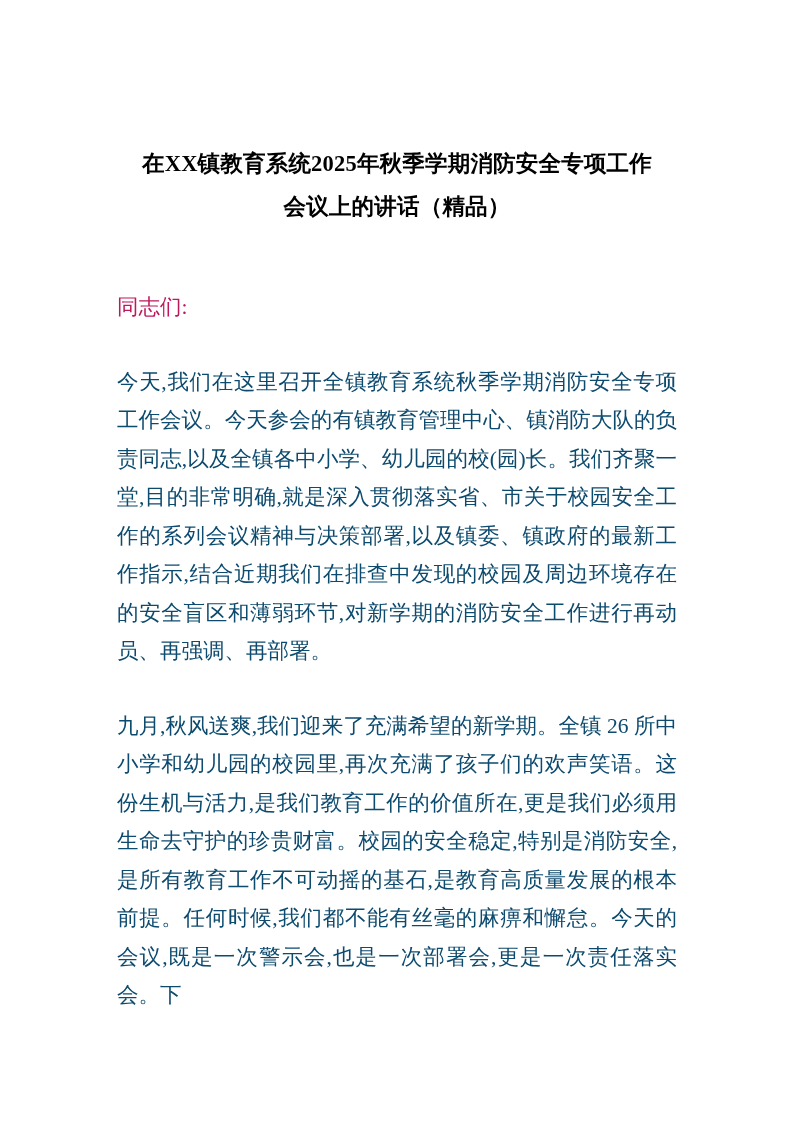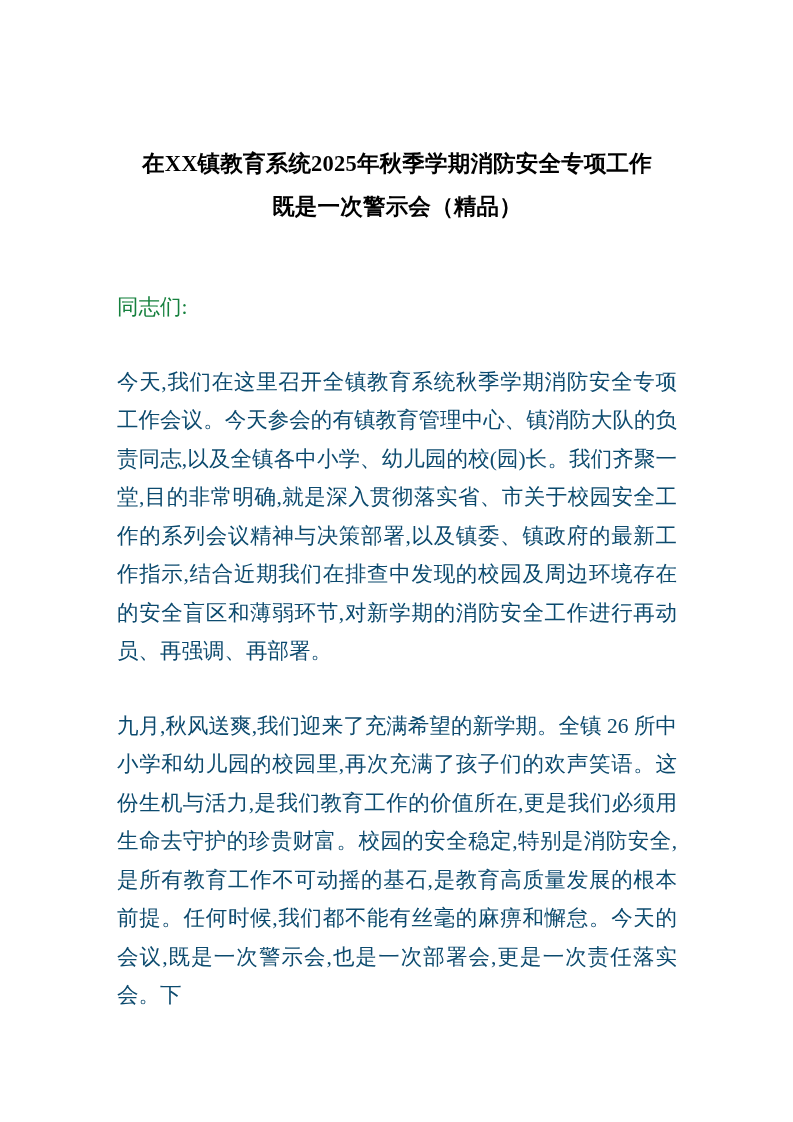--- a/index.html
+++ b/index.html
@@ -39,21 +39,21 @@
   }
 
   .salutation {
     margin: 0;
     padding: 0;
     margin-top: 60px;
     font-family: "Liberation Serif", "DejaVu Serif", serif;
     font-size: 21.5px;
     font-weight: normal;
     line-height: 38.5px;
-    color: #15803d;
+    color: #be185d;
     text-align: left;
   }
 
   .body-para {
     margin: 0;
     padding: 0;
     margin-top: 36px;
     font-family: "Liberation Serif", "DejaVu Serif", serif;
     font-size: 21.5px;
     font-weight: normal;
@@ -67,21 +67,21 @@
 </style>
 </head>
 <body>
 
 <div class="page">
   <div class="content">
 
     <h1 class="doc-title">
       <span>在XX镇教育系统2025年秋季学期消防安全专项工作</span>
       <br>
-      <span>既是一次警示会（精品）</span>
+      <span>会议上的讲话（精品）</span>
     </h1>
 
     <p class="salutation">同志们:</p>
 
     <p class="body-para">今天,我们在这里召开全镇教育系统秋季学期消防安全专项工作会议。今天参会的有镇教育管理中心、镇消防大队的负责同志,以及全镇各中小学、幼儿园的校(园)长。我们齐聚一堂,目的非常明确,就是深入贯彻落实省、市关于校园安全工作的系列会议精神与决策部署,以及镇委、镇政府的最新工作指示,结合近期我们在排查中发现的校园及周边环境存在的安全盲区和薄弱环节,对新学期的消防安全工作进行再动员、再强调、再部署。</p>
 
     <p class="body-para">九月,秋风送爽,我们迎来了充满希望的新学期。全镇 26 所中小学和幼儿园的校园里,再次充满了孩子们的欢声笑语。这份生机与活力,是我们教育工作的价值所在,更是我们必须用生命去守护的珍贵财富。校园的安全稳定,特别是消防安全,是所有教育工作不可动摇的基石,是教育高质量发展的根本前提。任何时候,我们都不能有丝毫的麻痹和懈怠。今天的会议,既是一次警示会,也是一次部署会,更是一次责任落实会。下</p>
 
   </div>
 </div>

